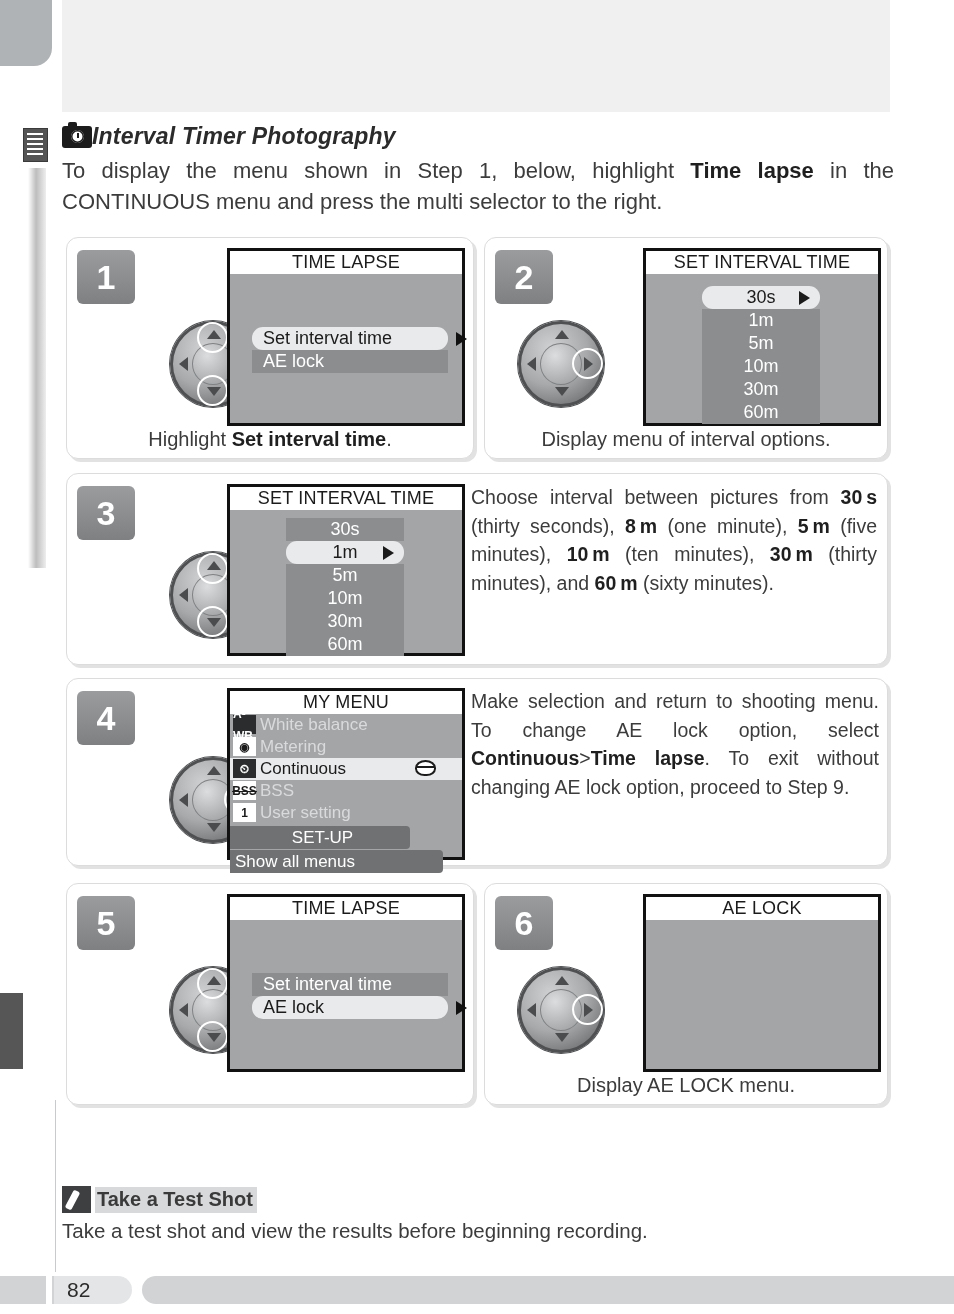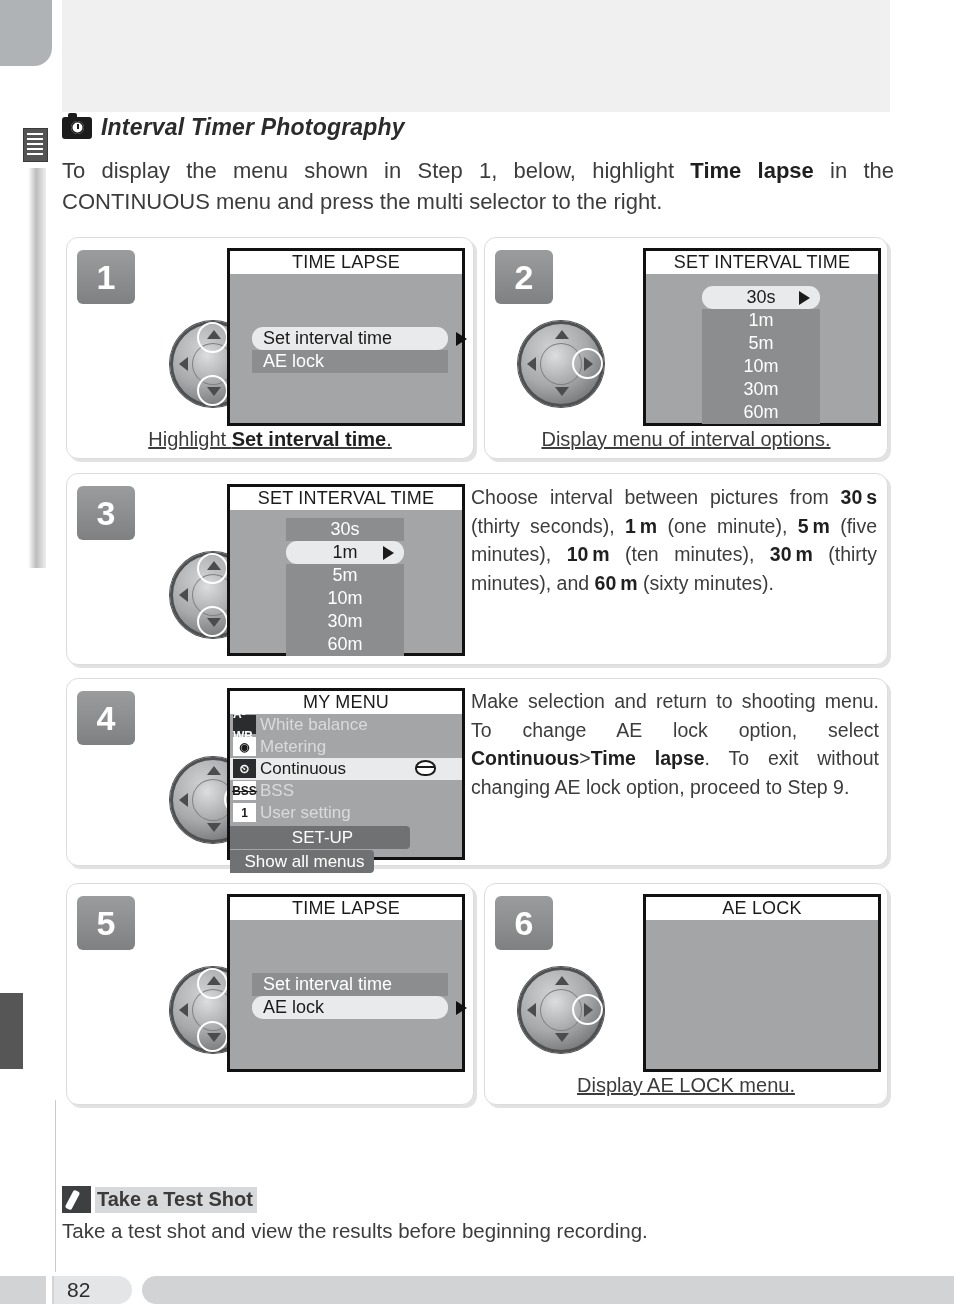--- a/index.html
+++ b/index.html
@@ -83,22 +83,22 @@
   }
   .footer-bar-right {
     position: absolute; left: 142px; bottom: 10px;
     width: 812px; height: 28px;
     background: #d2d3d5;
     border-radius: 14px 0 0 14px;
   }
 
   
   .note-head {
-    position: absolute; left: 62px; top: 114px;
-    display: flex; align-items: center; gap: 9px;
+    position: absolute; left: 62px; top: 123px;
+    display: flex; align-items: center; 
   }
   .cam-icon {
     width: 30px; height: 22px;
     background: #1c1c1c;
     border-radius: 3px;
     position: relative;
   }
   .cam-icon::before {
     content: ""; position: absolute;
     left: 6px; top: -4px; width: 9px; height: 4px;
@@ -147,21 +147,20 @@
     font-size: 34px; font-weight: bold;
     display: flex; align-items: center; justify-content: center;
     background-image: linear-gradient(to bottom, #9a9c9e, #7e8082);
   }
   .caption {
     position: absolute;
     font-size: 20px;
     color: #3c3c3c;
     text-align: center;
     width: 100%;
-    text-decoration: underline;
   }
   .caption b { color: #1f1f1f; }
 
   
   .dpad { position: absolute; width: 86px; height: 86px; }
   .dpad .ring {
     position: absolute; inset: 0;
     border-radius: 50%;
     background: radial-gradient(circle at 38% 32%, #d0d1d3 0%, #a7a9ab 46%, #7d7f81 72%, #5e6062 100%);
     box-shadow: inset 0 0 0 3px #4e5052, 0 0 0 1px #4e5052;
@@ -395,21 +394,21 @@
       <div class="row unsel dim" style="left:56px; top:8px; width:118px; text-align:center;"><span>30s</span></div>
       <div class="row sel" style="left:56px; top:31px; width:118px; text-align:center;">
         <span>1m</span><span class="caret-in"></span>
       </div>
       <div class="row unsel" style="left:56px; top:54px; width:118px; text-align:center;"><span>5m</span></div>
       <div class="row unsel" style="left:56px; top:77px; width:118px; text-align:center;"><span>10m</span></div>
       <div class="row unsel" style="left:56px; top:100px; width:118px; text-align:center;"><span>30m</span></div>
       <div class="row unsel" style="left:56px; top:123px; width:118px; text-align:center;"><span>60m</span></div>
     </div>
   </div>
-  <div class="step-text" style="left:404px; top:9px; width:406px;">Choose interval between pictures from <b>30 s</b> (thirty seconds), <b>1 m</b> (one minute), <b>5 m</b> (five minutes), <b>10 m</b> (ten minutes), <b>30 m</b> (thirty minutes), and <b>60 m</b> (sixty minutes).</div>
+  <div class="step-text" style="left:404px; top:9px; width:406px;">Choose interval between pictures from <b>30 s</b> (thirty seconds), <b>8 m</b> (one minute), <b>5 m</b> (five minutes), <b>10 m</b> (ten minutes), <b>30 m</b> (thirty minutes), and <b>60 m</b> (sixty minutes).</div>
 </div>
 
 <div class="card" style="left:66px; top:678px; width:822px; height:188px;">
   <div class="step-badge" style="left:10px; top:12px;">4</div>
   <div class="dpad" style="left:103px; top:78px;">
     <div class="ring"></div>
       <div class="hub"></div>
     <div class="arr up"></div>
       <div class="arr down"></div>
       <div class="arr left"></div>
@@ -435,21 +434,21 @@
       </div>
       <div class="mm-row unsel" style="top:66px;">
         <span class="mm-icon" style="top:1px; background:#ffffff; color:#1b1b1b; text-decoration:line-through;">BSS</span>
         <span class="mm-label">BSS</span>
       </div>
       <div class="mm-row unsel" style="top:88px;">
         <span class="mm-icon" style="top:1px;">1</span>
         <span class="mm-label">User setting</span>
       </div>
       <div class="mm-bottom" style="top:112px; width:180px;text-align:center;">SET-UP</div>
-      <div class="mm-bottom" style="top:136px; width:144px;text-align:center;">Show all menus</div>
+      <div class="mm-bottom" style="top:136px; width:213px;">Show all menus</div>
     </div>
   </div>
   <div class="step-text" style="left:404px; top:8px; width:408px;">Make selection and return to shooting menu.  To change AE lock option, select <b>Continuous</b>&gt;<b>Time lapse</b>.  To exit without changing AE lock option, proceed to Step 9.</div>
 </div>
 
 <div class="card" style="left:66px; top:883px; width:408px; height:222px;">
   <div class="step-badge" style="left:10px; top:12px;">5</div>
   <div class="dpad" style="left:103px; top:83px;">
     <div class="ring"></div>
       <div class="hub"></div>

